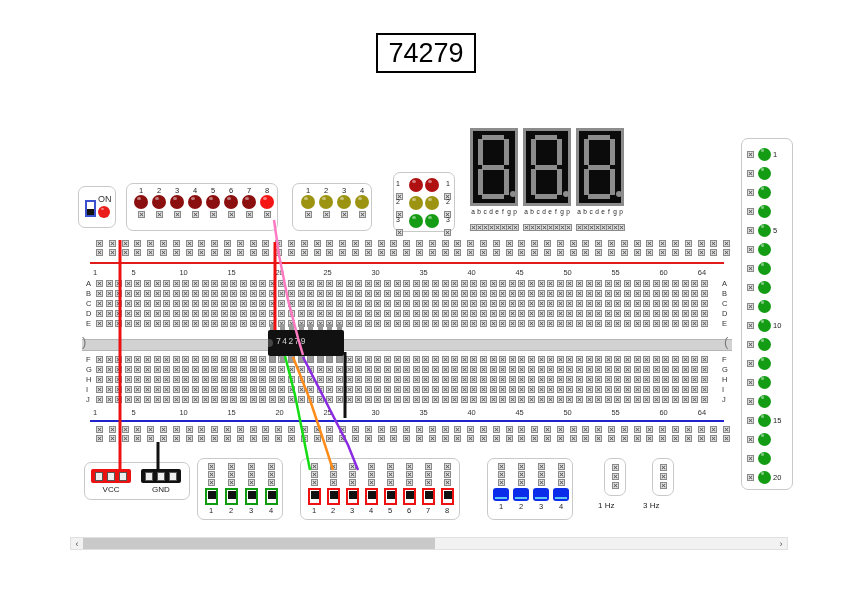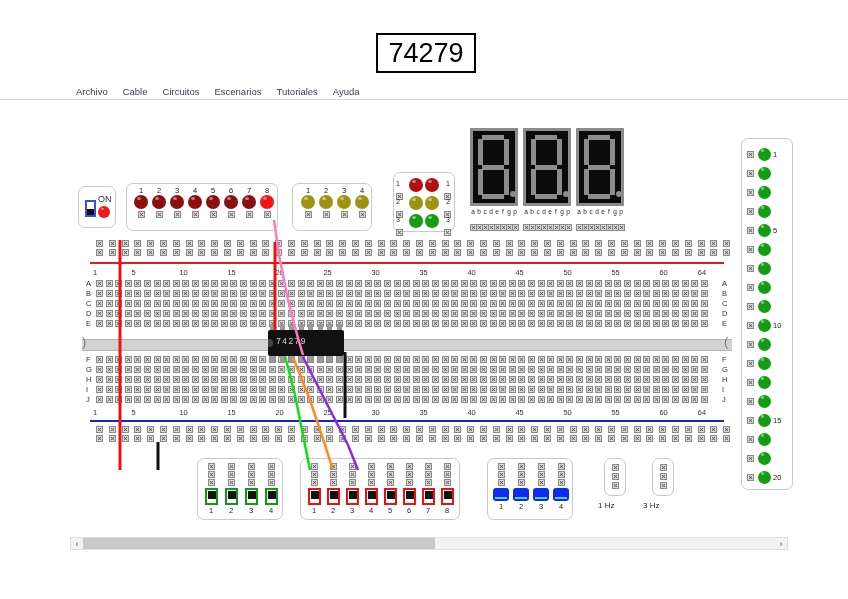--- a/index.html
+++ b/index.html
@@ -171,28 +171,20 @@
 </style>
 </head>
 <body>
 
 <div class="app">
 
   <div id="title-box">
     <span>74279</span>
   </div>
 
-  <div id="menu-bar">
-    <span class="menu-item">Archivo</span>
-    <span class="menu-item">Cable</span>
-    <span class="menu-item">Circuitos</span>
-    <span class="menu-item">Escenarios</span>
-    <span class="menu-item">Tutoriales</span>
-    <span class="menu-item">Ayuda</span>
-  </div>
 
   <div class="module" id="power-module">
     <div id="power-switch-body">
         <i></i>
       </div>
     <div id="power-on-label">ON</div>
     <div id="power-led" class="led"></div>
   </div>
 
   <div class="module" id="red-led-bank">
@@ -1439,20 +1431,34 @@
         <span style="width: 5px; height: 6px; background: rgb(154, 154, 154); display: inline-block;"></span>
         <span style="width: 5px; height: 6px; background: rgb(154, 154, 154); display: inline-block;"></span>
         <span style="width: 5px; height: 6px; background: rgb(154, 154, 154); display: inline-block;"></span>
         <span style="width: 5px; height: 6px; background: rgb(154, 154, 154); display: inline-block;"></span>
         <span style="width: 5px; height: 6px; background: rgb(154, 154, 154); display: inline-block;"></span>
         <span style="width: 5px; height: 6px; background: rgb(154, 154, 154); display: inline-block;"></span>
         <span style="width: 5px; height: 6px; background: rgb(154, 154, 154); display: inline-block;"></span>
       </div>
     </div>
 
+  <div class="module" id="vcc-gnd-module">
+    <div class="conn" style="left:6px;background:#ee1111">
+      <span class="hole"></span>
+        <span class="hole"></span>
+        <span class="hole"></span>
+    </div>
+    <div class="conn-name" style="left:6px">VCC</div>
+    <div class="conn" style="left:56px;background:#111111">
+      <span class="hole"></span>
+        <span class="hole"></span>
+        <span class="hole"></span>
+    </div>
+    <div class="conn-name" style="left:56px">GND</div>
+  </div>
 
   <div class="module" id="green-switch-bank">
       <div class="sw-cell" style="left: 4px; top: 4px;">
         <div class="pins3">
           <span class="pin"></span>
           <span class="pin"></span>
           <span class="pin"></span>
         </div>
         <div class="body" style="border-color: rgb(15, 155, 15);">
           <i></i>

